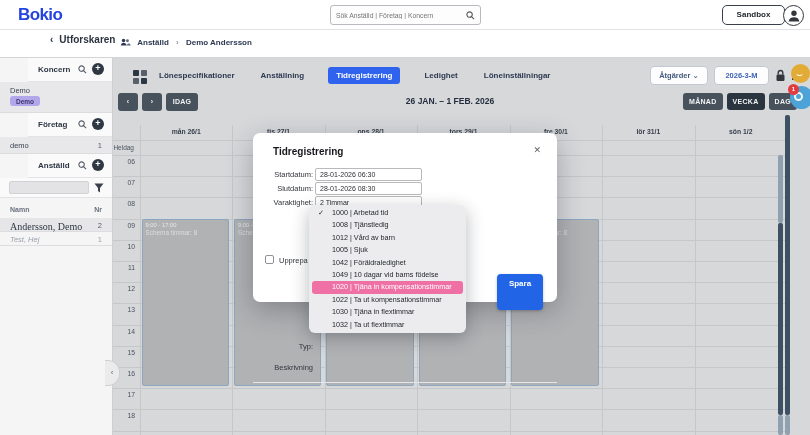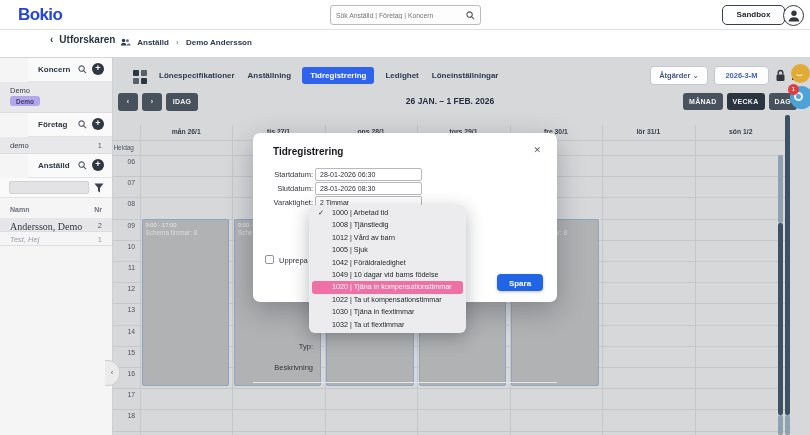--- a/index.html
+++ b/index.html
@@ -33,21 +33,21 @@
   .side-head .t { position:absolute; left:10px; top:7px; font-size:8px; font-weight:bold; color:#2e3644; }
   .side-head .icons { position:absolute; right:8px; top:5px; display:flex; gap:5px; align-items:center; }
   .plus-circle { width:12px; height:12px; border-radius:50%; background:#2e3842; color:#fff; font-size:9px; line-height:11px; text-align:center; font-weight:bold; }
   .gray-row { position:relative; background:#e8e8ea; border-bottom:1px solid #dcdcde; font-size:7.5px; color:#3a4250; }
   .badge { display:inline-block; background:#b3a7ec; color:#3f3670; font-size:6.5px; font-weight:bold; border-radius:3px; padding:1.5px 6px; }
   .num { position:absolute; right:10px; color:#555d68; }
 
   
   #grid-icon { position:absolute; left:133px; top:70px; width:14px; height:14px; z-index:4; }
   #grid-icon span { position:absolute; width:6px; height:6px; background:#2c3744; border-radius:1px; }
-  #tabs { position:absolute; left:157px; top:67px; display:flex; gap:9px; align-items:center; z-index:4; }
+  #tabs { position:absolute; left:157px; top:67px; display:flex; gap:22px; align-items:center; z-index:4; }
   .tab { font-size:8px; font-weight:bold; color:#2c3950; padding:4px 2px; }
   .tab.active { background:#2f63ee; color:#fff; border-radius:3px; padding:4px 8px; }
   .dark-btn { background:#47525d; color:#f2f3f4; border-radius:3px; font-size:7px; font-weight:bold; text-align:center; letter-spacing:0.3px; }
   #nav-prev { position:absolute; left:118px; top:93px; width:20px; height:18px; line-height:17px; z-index:4; }
   #nav-next { position:absolute; left:142px; top:93px; width:20px; height:18px; line-height:17px; z-index:4; }
   #today-btn { position:absolute; left:166px; top:93px; width:32px; height:18px; line-height:18px; z-index:4; }
   #range-label { position:absolute; left:0; top:96px; width:900px; text-align:center; font-size:8.5px; font-weight:bold; color:#242e3e; z-index:3; }
   #views { position:absolute; left:683px; top:93px; display:flex; gap:4px; z-index:4; }
   .view-btn { height:17px; line-height:17px; padding:0 6px; }
   .view-btn.active { background:#2b3540; }
@@ -74,21 +74,21 @@
   
   #modal { position:absolute; left:253px; top:133px; width:304px; height:169px; background:#fff; border-radius:7px; box-shadow:0 8px 28px rgba(20,25,35,0.3); z-index:50; }
   #modal-title { position:absolute; left:20px; top:13px; font-size:10px; font-weight:bold; color:#15171b; }
   #modal-close { position:absolute; right:16px; top:12px; font-size:9px; color:#5f6368; }
   .m-row { position:absolute; left:0; height:14px; }
   .m-label { position:absolute; left:8px; width:52px; text-align:right; font-size:7.5px; color:#33363c; top:2px; }
   .m-input { position:absolute; left:62px; top:0; width:107px; height:13px; border:1px solid #b9b9bb; border-radius:2px; background:#fff; font-size:7px; color:#2b2d33; padding:0 4px; font-family:inherit; }
   #modal-divider { position:absolute; left:0; top:249px; width:304px; height:1px; background:#e6e6e8; }
   #repeat-box { position:absolute; left:265px; top:255px; width:9px; height:9px; border:1px solid #8f9298; border-radius:2px; background:#fff; z-index:51; }
   #repeat-label { position:absolute; left:279px; top:256px; font-size:7.5px; color:#33363c; z-index:51; }
-  #save-btn { position:absolute; left:497px; top:274px; width:46px; height:17px; background:#2165e6; border-radius:4px; color:#fff; font-size:8px; font-weight:bold; text-align:center; line-height:19px; z-index:51; box-shadow:0 1px 3px rgba(0,0,0,.25); }
+  #save-btn { position:absolute; left:497px; top:274px; width:46px; height:36px; background:#2165e6; border-radius:4px; color:#fff; font-size:8px; font-weight:bold; text-align:center; line-height:19px; z-index:51; box-shadow:0 1px 3px rgba(0,0,0,.25); }
 
   
   #type-dropdown { position:absolute; left:309px; top:205px; width:157px; background:#ececee; border-radius:6px; box-shadow:0 5px 18px rgba(20,25,35,0.3); z-index:60; padding:2px 0; }
   .dd-item { position:relative; height:12.4px; line-height:12.4px; padding-left:23px; font-size:7.2px; color:#1e2025; }
   .dd-item .check { position:absolute; left:9px; top:0; font-size:7.2px; }
   .dd-item.hl { background:#ee70a5; color:#fff; border-radius:3px; margin:0 3px; padding-left:20px; }
 
   svg { display:block; }
 </style>
 </head>

